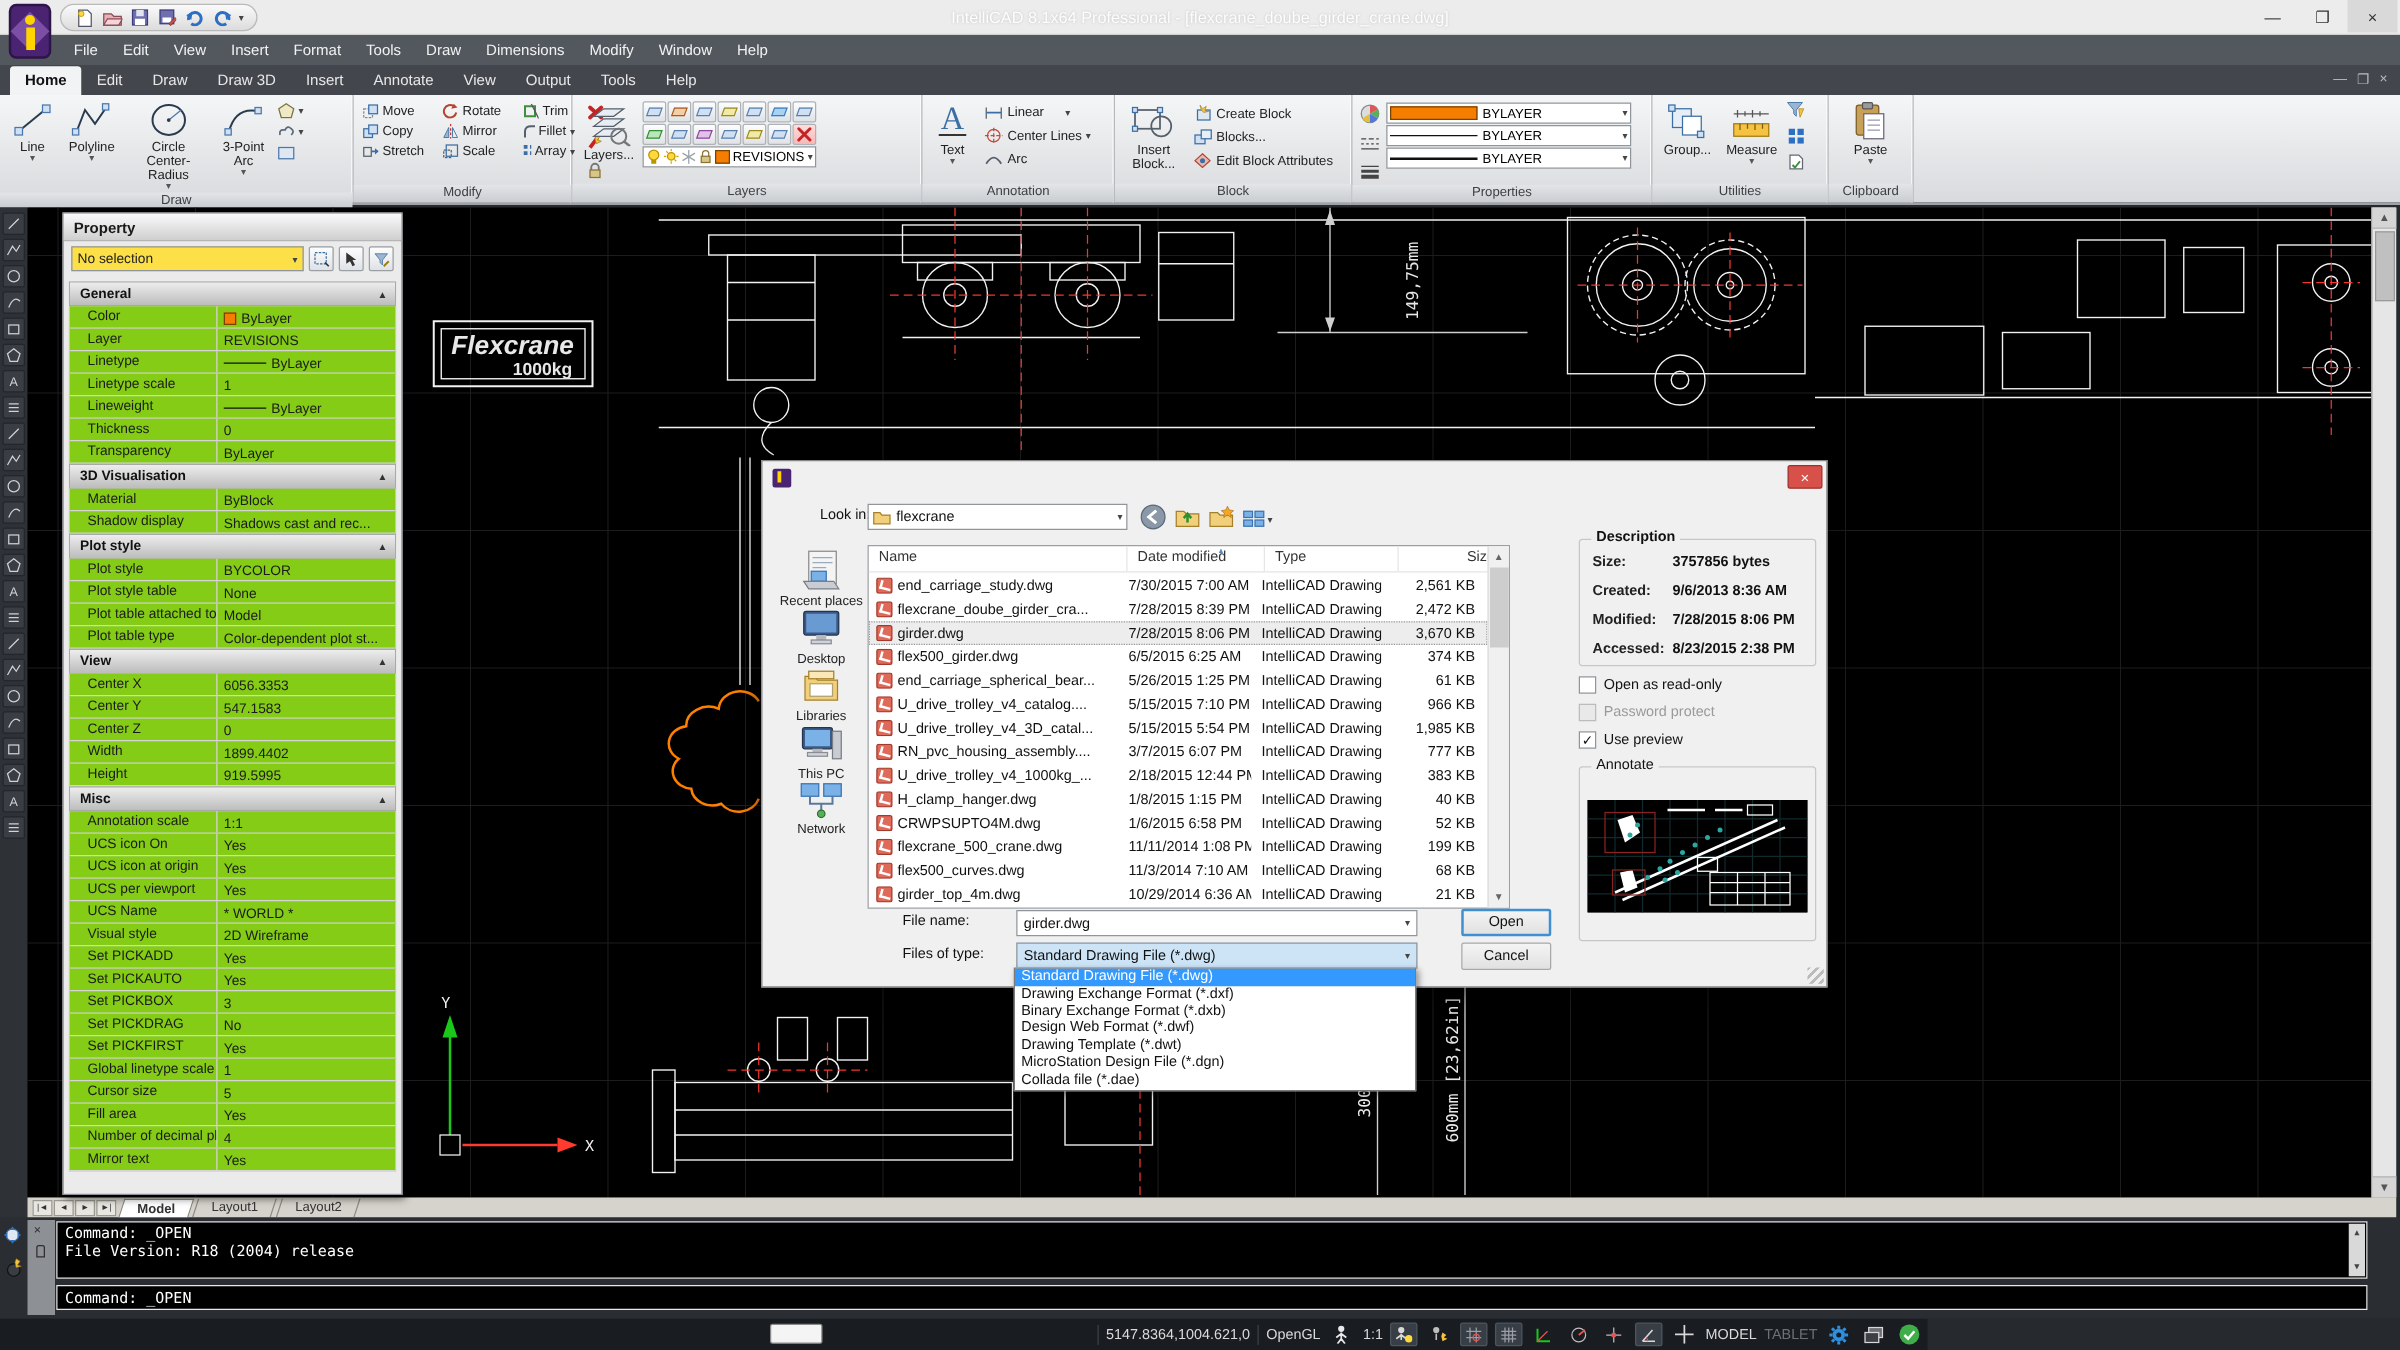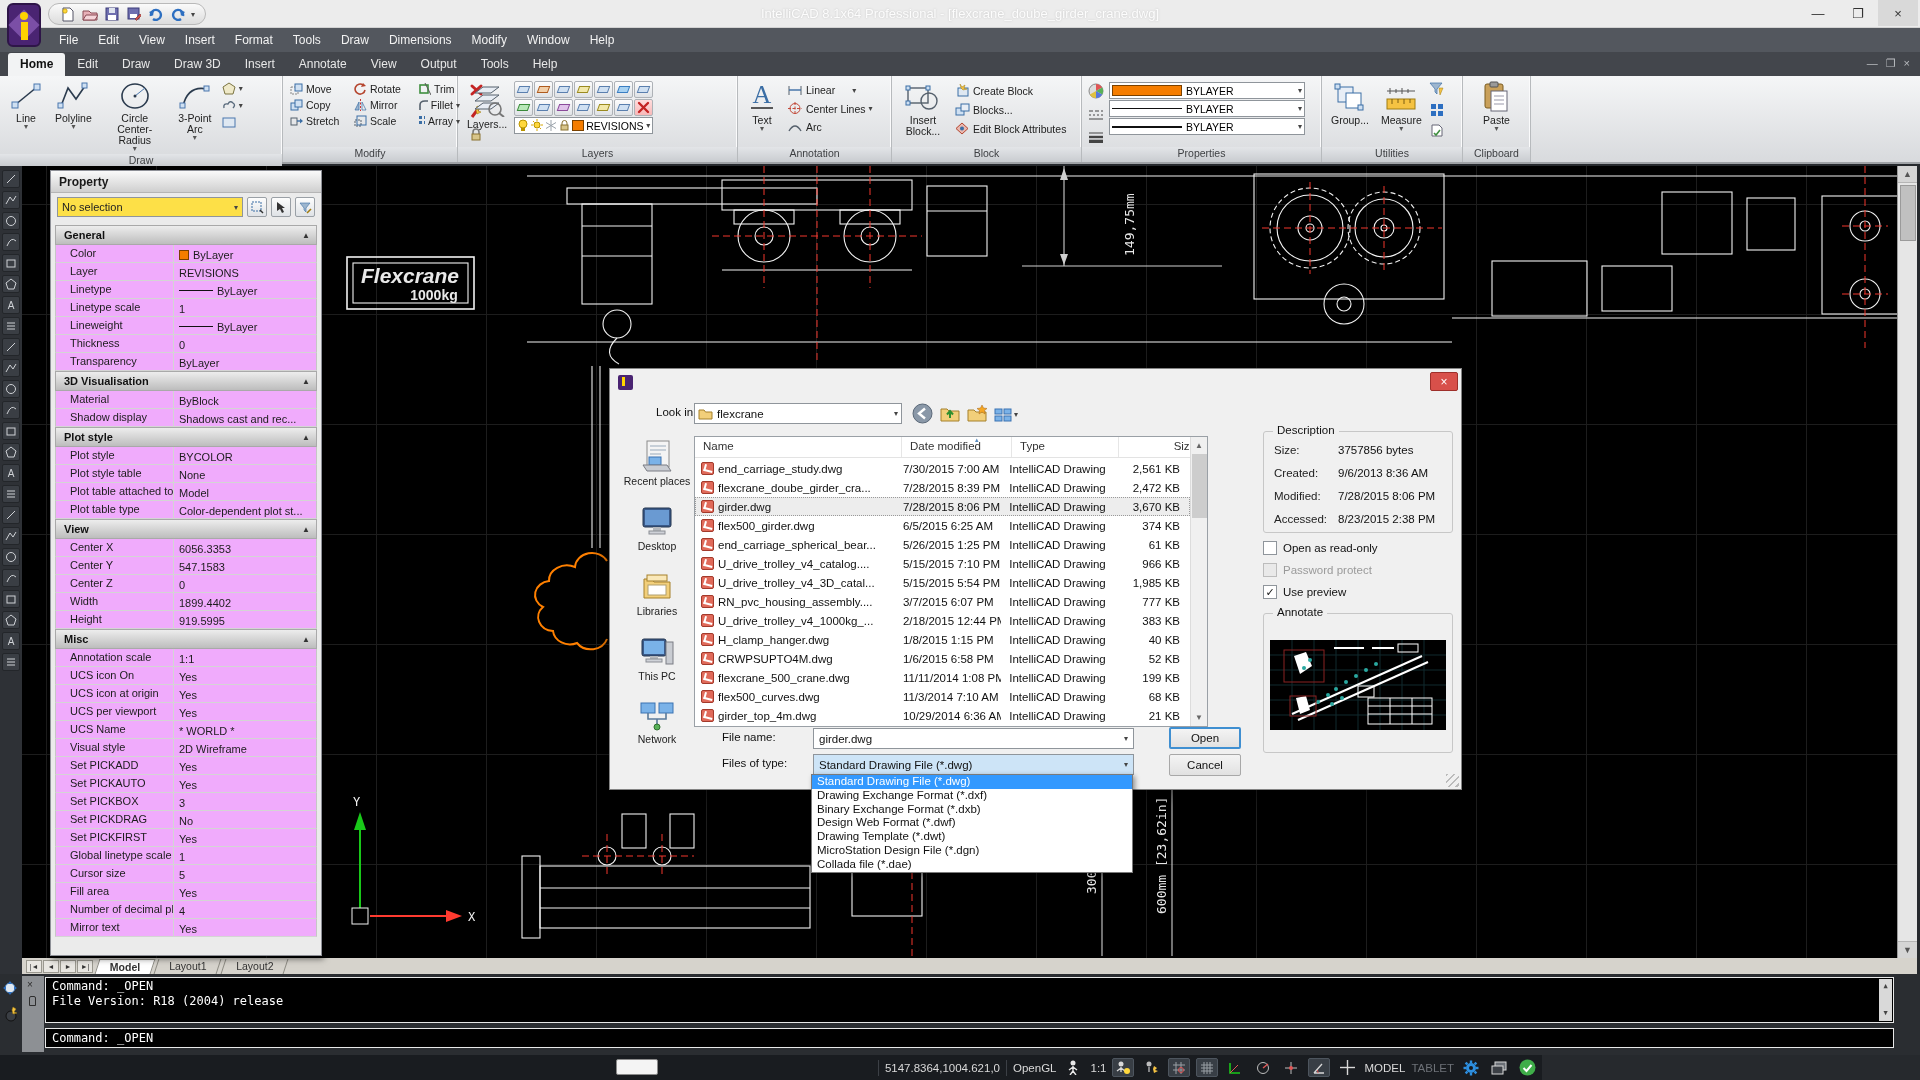--- a/index.html
+++ b/index.html
@@ -101,39 +101,39 @@
   
   .palette { position:absolute; left:50px; top:170px; width:272px; height:786px; background:#ebebeb; border:1px solid #8e9097; box-shadow:2px 3px 6px rgba(0,0,0,.5); z-index:20; }
   .pal-header { height:22px; background:linear-gradient(#fafafa,#cfcfcf); border-bottom:1px solid #b5b5b5; display:flex; align-items:center; padding-left:8px; font-size:12px; font-weight:bold; color:#1a1a1a; }
   .pal-tools { height:28px; display:flex; align-items:center; gap:4px; padding:0 6px; }
   .pal-select { flex:1; height:20px; background:#fde047; border:1px solid #8f959b; font-size:11px; display:flex; align-items:center; padding:0 4px; color:#222;justify-content:center; }
   .pal-select .caret { margin-left:auto; }
   .pal-btn { width:20px; height:20px; background:linear-gradient(#fdfdfd,#dfe2e6); border:1px solid #9aa0a6; border-radius:2px; display:flex; align-items:center; justify-content:center; }
   .prop-table { position:absolute; left:4px; right:4px; top:54px; bottom:4px; overflow:hidden; background:#ebebeb; }
   .prop-section { height:20px; background:linear-gradient(#ededed,#bdbdbd); border:1px solid #a9a9a9; display:flex; align-items:center; padding:0 6px 0 8px; font-size:11px; font-weight:bold; color:#111; }
   .prop-section .arrow { margin-left:auto; font-size:8px; color:#333; }
-  .prop-row { height:18px; display:flex; border-left:1px solid #c6c6c6; border-right:1px solid #c6c6c6; border-bottom:1px solid #d4d4d4; background:#f0abfc; font-size:11px; color:#1c1c1c; }
+  .prop-row { height:18px; display:flex; border-left:1px solid #c6c6c6; border-right:1px solid #c6c6c6; border-bottom:1px solid #d4d4d4; background:#84cc16; font-size:11px; color:#1c1c1c; }
   .prop-row .pl { width:118px; padding:2px 2px 0 14px; border-right:1px solid #d4d4d4; overflow:hidden; white-space:nowrap; }
   .prop-row .pv { flex:1; padding:2px 2px 0 5px; display:flex; align-items:center; gap:4px; overflow:hidden; white-space:nowrap; }
   .prop-row .sw { width:10px; height:10px; background:#f57d00; border:1px solid #7a4100; display:inline-block; }
   .prop-row .ln { width:34px; height:0; border-top:1px solid #111; display:inline-block; }
 
   
   .dialog { position:absolute; left:609px; top:368px; width:853px; height:422px; background:#f0f0f0; border:1px solid #848484; box-shadow:0 4px 18px rgba(0,0,0,.55); z-index:40; font-size:11.5px; color:#111; }
   .dlg-title { position:absolute; left:0; top:0; right:0; height:26px; display:flex; align-items:center; }
   .dlg-title .dtext { position:absolute; left:0; right:0; text-align:center; font-size:12.5px; color:#222; }
   .dlg-close { position:absolute; right:3px; top:3px; width:28px; height:19px; background:#d8504a; border:1px solid #9e2f2a; color:#fff; display:flex; align-items:center; justify-content:center; font-size:12px; border-radius:2px; }
   .dlg-appico { margin-left:8px; width:15px; height:15px; background:#4a2472; border-radius:2px; position:relative; z-index:1; }
   .dlg-appico:after { content:""; position:absolute; left:4px; top:2px; width:3px; height:9px; background:#ffd400; }
   .lookin-row { position:absolute; left:0; top:32px; width:100%; height:24px; }
   .lookin-label { position:absolute; left:46px; top:5px; }
   .lookin-combo { position:absolute; left:84px; top:2px; width:208px; height:21px; background:#fff; border:1px solid #8f959b; display:flex; align-items:center; gap:4px; padding:0 3px; }
   .lookin-combo .caret { margin-left:auto; }
   .navicons { position:absolute; left:302px; top:2px; display:flex; gap:7px; align-items:center; }
-  .places { position:absolute; left:13px; top:66px; width:68px; bottom:30px; display:flex; flex-direction:column; align-items:center; gap:19px; padding-top:4px; }
+  .places { position:absolute; left:13px; top:66px; width:68px; bottom:30px; display:flex; flex-direction:column; align-items:center; gap:0; padding-top:4px; }
   .place { display:flex; flex-direction:column; align-items:center; gap:2px; color:#222; font-size:10.5px; text-align:center; }
   .filelist { position:absolute; left:84px; top:67px; width:514px; height:291px; background:#fff; border:1px solid #9aa0a6; }
   .fl-header { display:flex; height:21px; border-bottom:1px solid #e3e3e3; color:#333; position:relative; }
   .fl-header div { padding:3px 0 0 8px; border-right:1px solid #e6e6e6; }
   .fl-sort { position:absolute; left:280px; top:-1px; font-size:7px; color:#5a8bbf; }
   .c-name { width:207px; } .c-date { width:110px; } .c-type { width:107px; } .c-size { width:88px; text-align:right; padding-right:10px !important; }
   .fl-rows { position:absolute; left:0; top:22px; right:17px; bottom:0; overflow:hidden; }
   .fl-row { display:flex; height:19px; align-items:center; }
   .fl-row.selected { background:#ededed; outline:1px dotted #9a9a9a; outline-offset:-1px; }
   .fl-row .c-name { display:flex; align-items:center; gap:4px; padding-left:6px; overflow:hidden; white-space:nowrap; }
@@ -147,21 +147,21 @@
   .fl-scroll .fs-a.b { margin-top:auto; }
   .fname-row, .ftype-row { position:absolute; left:0; width:100%; height:22px; }
   .fname-row { top:358px; } .ftype-row { top:384px; }
   .frow-label { position:absolute; left:112px; top:4px; }
   .frow-combo { position:absolute; left:203px; top:1px; width:321px; height:21px; background:#fff; border:1px solid #8f959b; display:flex; align-items:center; padding:0 5px; }
   .frow-combo .caret { margin-left:auto; }
   .ftype-row .frow-combo { background:#cde4f7; }
   .dlg-btn { position:absolute; left:559px; width:72px; height:22px; background:linear-gradient(#f4f4f4,#e1e1e1); border:1px solid #a8a8a8; border-radius:2px; display:flex; align-items:center; justify-content:center; color:#111; }
   .dlg-btn.openb { top:358px; border:2px solid #3f8fd1; }
   .dlg-btn.cancelb { top:385px; }
-  .desc-group { position:absolute; left:653px; top:62px; width:190px; height:102px; border:1px solid #c7c7c7; border-radius:3px; }
+  .desc-group { position:absolute; left:653px; top:62px; width:190px; height:102px; border:1px solid #c7c7c7; border-radius:3px;font-weight:bold; }
   .desc-group .gtitle, .prev-group .gtitle { position:absolute; left:9px; top:-8px; background:#f0f0f0; padding:0 4px; }
   .desc-row { position:absolute; left:10px; display:flex; }
   .desc-row .dl { width:64px; color:#222; }
   .checks { position:absolute; left:653px; top:172px; display:flex; flex-direction:column; gap:8px; }
   .chk { display:flex; align-items:center; gap:6px; }
   .chk .box { width:14px; height:14px; background:#fff; border:1px solid #8f959b; display:flex; align-items:center; justify-content:center; font-size:11px; color:#111; }
   .chk.disabled { color:#9a9a9a; } .chk.disabled .box { background:#e9e9e9; border-color:#bcbcbc; }
   .prev-group { position:absolute; left:653px; top:244px; width:190px; height:140px; border:1px solid #c7c7c7; border-radius:3px; }
   .prev-thumb { position:absolute; left:6px; top:26px; width:176px; height:90px; background:#000; }
   .dlg-grip { position:absolute; right:2px; bottom:2px; width:13px; height:13px;

